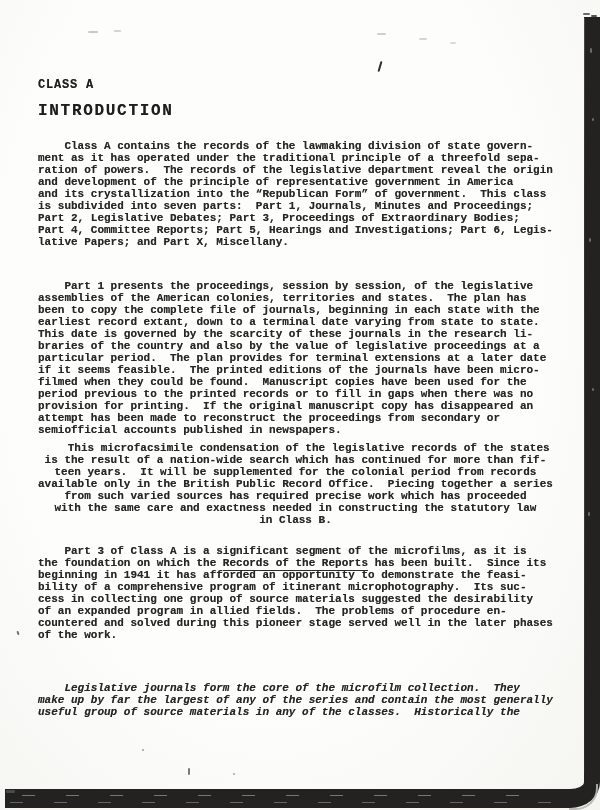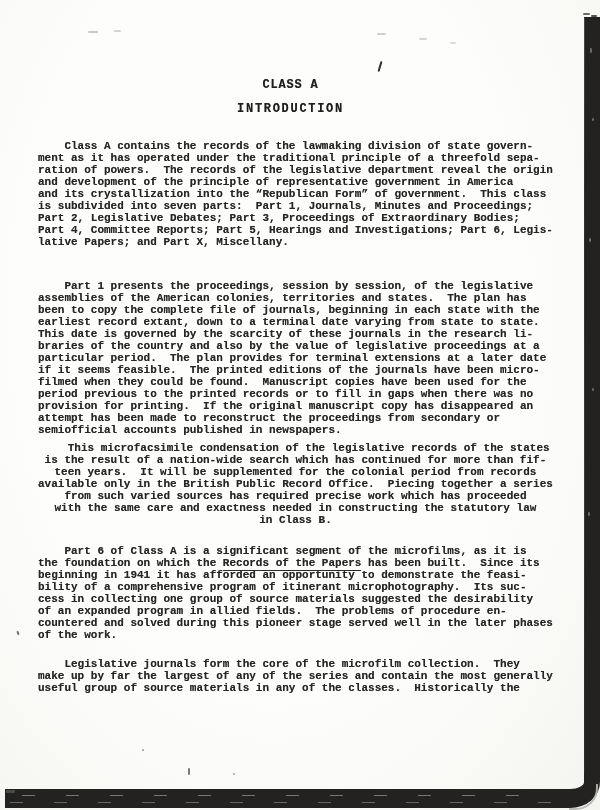--- a/index.html
+++ b/index.html
@@ -10,42 +10,42 @@
   html,body{margin:0;padding:0;}
   body{
     width:600px;height:810px;overflow:hidden;position:relative;
     background:radial-gradient(ellipse at 45% 38%, #fdfdfc 55%, #f4f4f0 100%);
     font-family:"Liberation Mono","DejaVu Sans Mono",monospace;
   }
   .page{position:absolute;inset:0;}
 
   
   .heading{
-    position:absolute;left:38px;width:505px;text-align:center;
+    position:absolute;left:38px;width:505px;
     font-weight:bold;color:#1e1e1c;
     text-shadow:0 0 0.5px rgba(30,30,28,.6);
     white-space:pre;
   }
   .heading.h1{top:78px;font-size:12px;letter-spacing:0.8px;}
-  .heading.h2{top:102px;font-size:12px;letter-spacing:1.7px;}
+  .heading.h2{top:102px;font-size:16px;letter-spacing:1.7px;}
 
   
   .textblock{position:absolute;left:38px;top:0;width:520px;}
   .para{
     position:absolute;left:0;margin:0;
     font-size:11px;line-height:12px;font-weight:bold;
     color:var(--ink);
     text-shadow:0 0 0.45px rgba(38,38,36,.55);
     white-space:pre;
   }
   .para.p1{top:140px;}
   .para.p2{top:280px;}
   .para.p3{top:442px;text-align:center;}
   .para.p4{top:545px;}
-  .para.p5{top:658px;}
+  .para.p5{top:682px;font-style:italic;}
   .u{border-bottom:1.3px solid #2a2a28;padding-bottom:0.5px;}
 
   
   .scan-frame{
     position:absolute;top:17px;left:5px;right:0;bottom:2px;
     border-right:16px solid var(--edge);
     border-bottom:19px solid var(--edge);
     border-bottom-right-radius:30px 26px;
     pointer-events:none;
   }
@@ -121,22 +121,22 @@
 provision for printing.  If the original manuscript copy has disappeared an
 attempt has been made to reconstruct the proceedings from secondary or
 semiofficial accounts published in newspapers.</span></p>
     <p class="para p3"><span>    This microfacsimile condensation of the legislative records of the states
 is the result of a nation-wide search which has continued for more than fif-
 teen years.  It will be supplemented for the colonial period from records
 available only in the British Public Record Office.  Piecing together a series
 from such varied sources has required precise work which has proceeded
 with the same care and exactness needed in constructing the statutory law
 in Class B.</span></p>
-    <p class="para p4"><span>    Part 6 of Class A is a significant segment of the microfilms, as it is
-the foundation on which the </span><span class="u">Records of the Papers</span><span> has been built.  Since its
+    <p class="para p4"><span>    Part 3 of Class A is a significant segment of the microfilms, as it is
+the foundation on which the </span><span class="u">Records of the Reports</span><span> has been built.  Since its
 beginning in 1941 it has afforded an opportunity to demonstrate the feasi-
 bility of a comprehensive program of itinerant microphotography.  Its suc-
 cess in collecting one group of source materials suggested the desirability
 of an expanded program in allied fields.  The problems of procedure en-
 countered and solved during this pioneer stage served well in the later phases
 of the work.</span></p>
     <p class="para p5"><span>    Legislative journals form the core of the microfilm collection.  They
 make up by far the largest of any of the series and contain the most generally
 useful group of source materials in any of the classes.  Historically the</span></p>
   </div>

